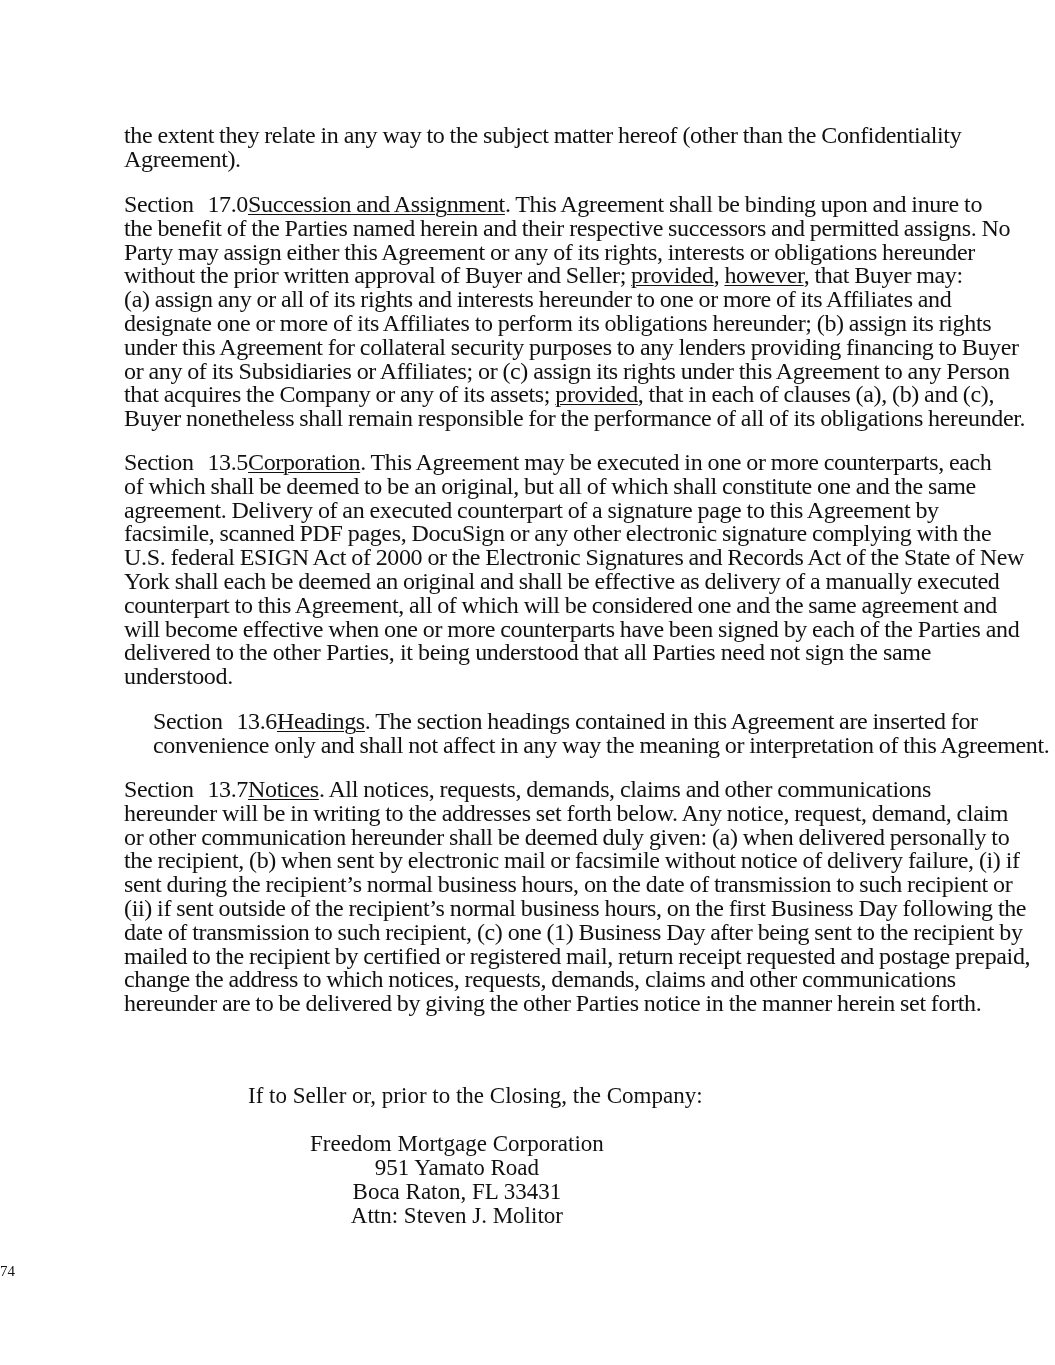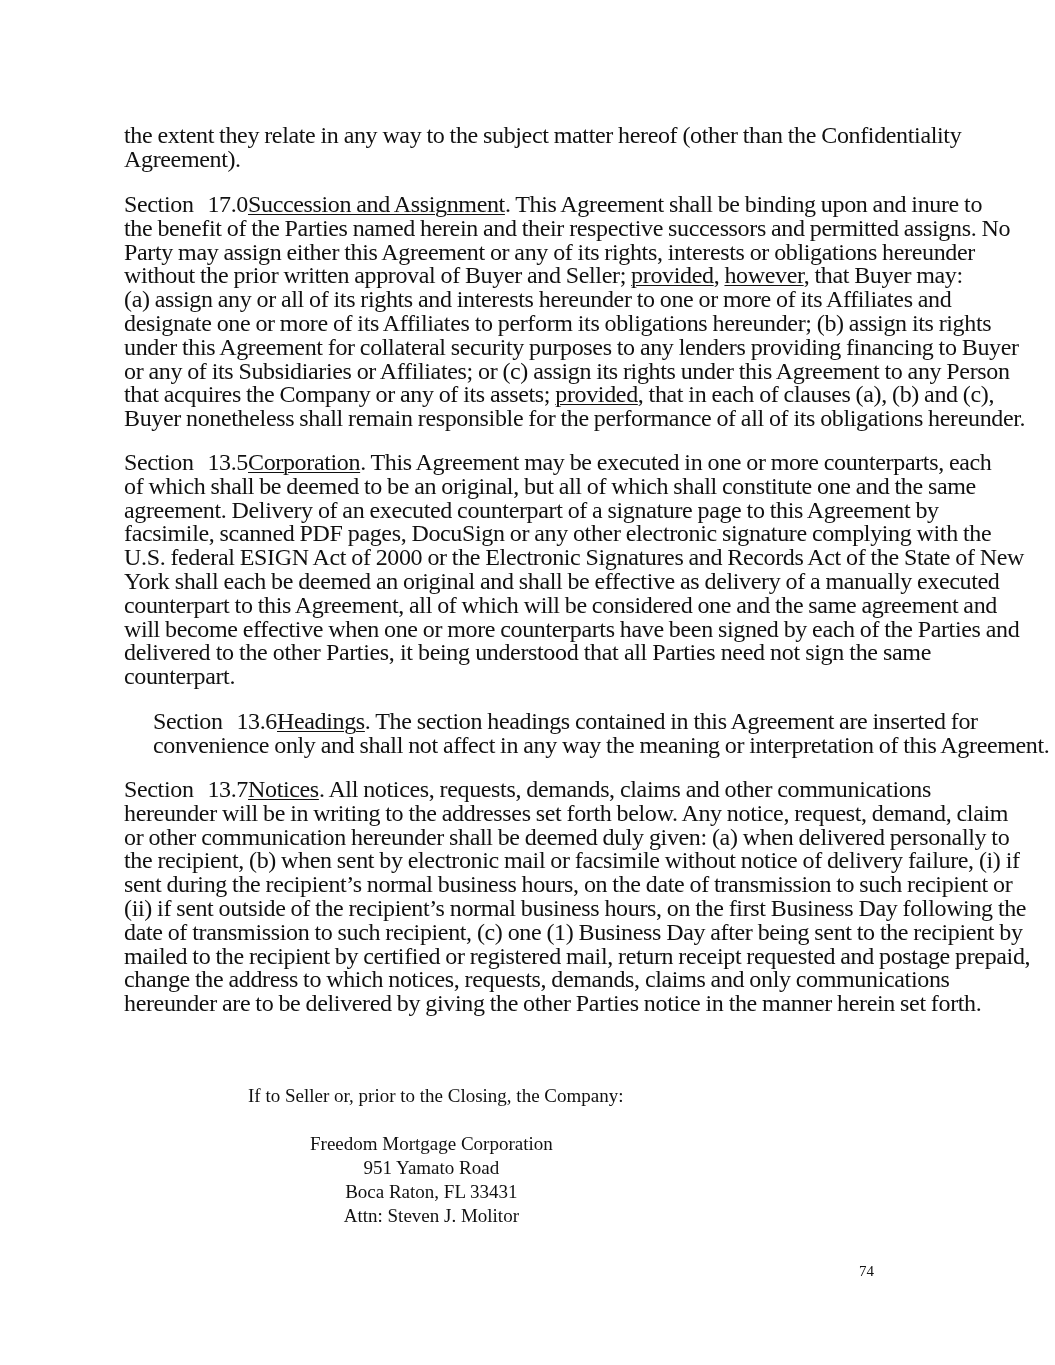--- a/index.html
+++ b/index.html
@@ -13,26 +13,26 @@
       position: absolute; left: 124px; width: 807px;
       font-size: 24px; line-height: 23.8px;
       text-align: justify; letter-spacing: -0.35px;
       word-spacing: -0.5px;
     }
     .para .line { display: block; height: 23.8px; white-space: nowrap; text-align: justify; text-align-last: justify; }
     .para .line.last { text-align-last: left; }
     .u { text-decoration: underline; text-underline-offset: 2px; text-decoration-thickness: 1px; }
     .sec-num { display: inline-block; width: 124px; }
     .addr {
-      position: absolute; font-size: 19px; line-height: 24px; letter-spacing: 0px;
+      position: absolute; font-size: 23px; line-height: 24px; letter-spacing: 0px;
     }
     .addr .line { display: block; white-space: nowrap; }
     .pagenum {
       position: absolute; left: 0; width: 874px; top: 1263px;
-      text-align: right; font-size: 15px;
+      text-align: left; font-size: 15px;
     }
   </style>
 </head>
 <body>
 
 <div class="page">
 
   <div class="para" style="top:124px;">
     <span class="line">the extent they relate in any way to the subject matter hereof (other than the Confidentiality</span>
     <span class="line last">Agreement).</span>
@@ -54,38 +54,38 @@
   <div class="para" style="top:451px;">
     <span class="line"><span class="sec-num">Section 13.5</span><span class="u">Corporation</span><span>.  This Agreement may be executed in one or more counterparts, each</span></span>
     <span class="line">of which shall be deemed to be an original, but all of which shall constitute one and the same</span>
     <span class="line">agreement.  Delivery of an executed counterpart of a signature page to this Agreement by</span>
     <span class="line">facsimile, scanned PDF pages, DocuSign or any other electronic signature complying with the</span>
     <span class="line">U.S. federal ESIGN Act of 2000 or the Electronic Signatures and Records Act of the State of New</span>
     <span class="line">York shall each be deemed an original and shall be effective as delivery of a manually executed</span>
     <span class="line">counterpart to this Agreement, all of which will be considered one and the same agreement and</span>
     <span class="line">will become effective when one or more counterparts have been signed by each of the Parties and</span>
     <span class="line">delivered to the other Parties, it being understood that all Parties need not sign the same</span>
-    <span class="line last">counterpart.</span>
+    <span class="line last">understood.</span>
   </div>
 
   <div class="para" style="top:710px;margin-left:29px;">
     <span class="line"><span class="sec-num">Section 13.6</span><span class="u">Headings</span><span>.  The section headings contained in this Agreement are inserted for</span></span>
     <span class="line last">convenience only and shall not affect in any way the meaning or interpretation of this Agreement.</span>
   </div>
 
   <div class="para" style="top:778px;">
     <span class="line"><span class="sec-num">Section 13.7</span><span class="u">Notices</span><span>.  All notices, requests, demands, claims and other communications</span></span>
     <span class="line">hereunder will be in writing to the addresses set forth below.  Any notice, request, demand, claim</span>
     <span class="line">or other communication hereunder shall be deemed duly given:  (a) when delivered personally to</span>
     <span class="line">the recipient, (b) when sent by electronic mail or facsimile without notice of delivery failure, (i) if</span>
     <span class="line">sent during the recipient’s normal business hours, on the date of transmission to such recipient or</span>
     <span class="line">(ii) if sent outside of the recipient’s normal business hours, on the first Business Day following the</span>
     <span class="line">date of transmission to such recipient, (c) one (1) Business Day after being sent to the recipient by</span>
     <span class="line">mailed to the recipient by certified or registered mail, return receipt requested and postage prepaid,</span>
-    <span class="line">change the address to which notices, requests, demands, claims and only communications</span>
+    <span class="line">change the address to which notices, requests, demands, claims and other communications</span>
     <span class="line last">hereunder are to be delivered by giving the other Parties notice in the manner herein set forth.</span>
   </div>
 
   <div class="addr" style="left:248px; top:1084px;">
     <span class="line">If to Seller or, prior to the Closing, the Company:</span>
   </div>
 
   <div class="addr" style="left:310px; top:1132px;text-align:center;">
     <span class="line">Freedom Mortgage Corporation</span>
     <span class="line">951 Yamato Road</span>

